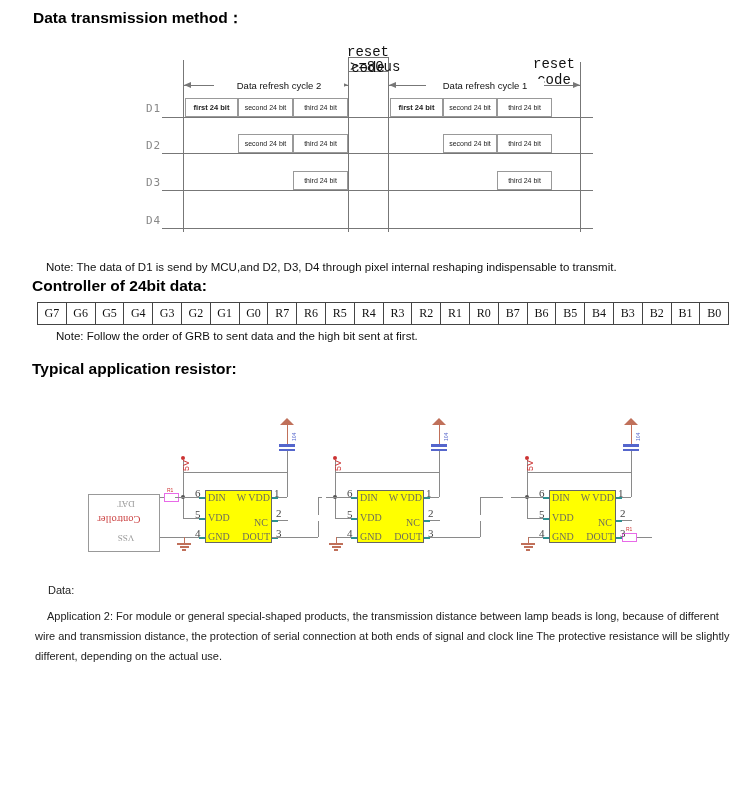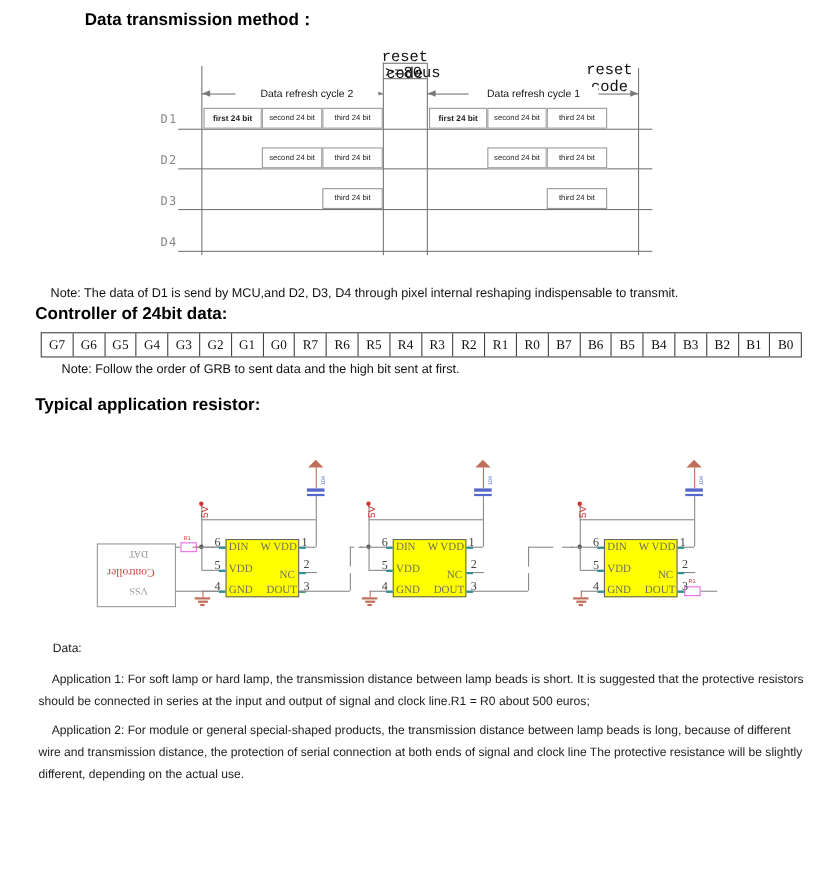--- a/index.html
+++ b/index.html
@@ -44,21 +44,21 @@
   .flip{transform:rotate(180deg);}
   .ctrl-pin{position:absolute;font-family:"Liberation Serif",serif;font-size:9px;color:#999;text-align:center;}
   .ctrl-name{position:absolute;font-family:"Liberation Serif",serif;font-size:10.5px;color:#cc4444;text-align:center;}
   
   #notes{position:absolute;left:35px;top:580px;width:702px;font-size:11px;line-height:20px;color:#222;}
   #notes p{margin:0;}
 </style>
 </head>
 <body>
 
-<h1 style="left:33px;top:8px;margin-left:44px;">Data transmission method：</h1>
+<h1 style="left:33px;top:8px;">Data transmission method：</h1>
 
 <div>
 
   <div class="vl" style="left:183px;top:60px;height:172px;"></div>
   <div class="vl" style="left:348px;top:57px;height:175px;"></div>
   <div class="vl" style="left:388px;top:57px;height:175px;"></div>
   <div class="vl" style="left:580px;top:62px;height:170px;"></div>
 
   <div class="hl" style="left:348px;top:57px;width:40px;"></div>
   <div class="hl" style="left:348px;top:71px;width:40px;"></div>
@@ -305,15 +305,14 @@
     <div class="teal" style="left:97px;top:104.5px;width:6px;"></div>
     <div class="teal" style="left:97px;top:121.5px;width:6px;"></div>
     <div class="teal" style="left:24px;top:81.5px;width:6px;"></div>
     <div class="teal" style="left:24px;top:102.5px;width:6px;"></div>
     <div class="teal" style="left:24px;top:121.5px;width:6px;"></div>
   </div>
   </div>
 
 <div id="notes">
   <p style="text-indent:13px;">Data:</p>
-  <p style="text-indent:12px;margin-top:8px;">Application 1: For soft lamp or hard lamp, the transmission distance between lamp beads is short. It is suggested that the protective resistors should be connected in series at the input and output of signal and clock line.R1 = R0 about 500 euros;</p>
   <p style="text-indent:12px;margin-top:6px;">Application 2: For module or general special-shaped products, the transmission distance between lamp beads is long, because of different wire and transmission distance, the protection of serial connection at both ends of signal and clock line The protective resistance will be slightly different, depending on the actual use.</p>
 </div>
 
 </body></html>

